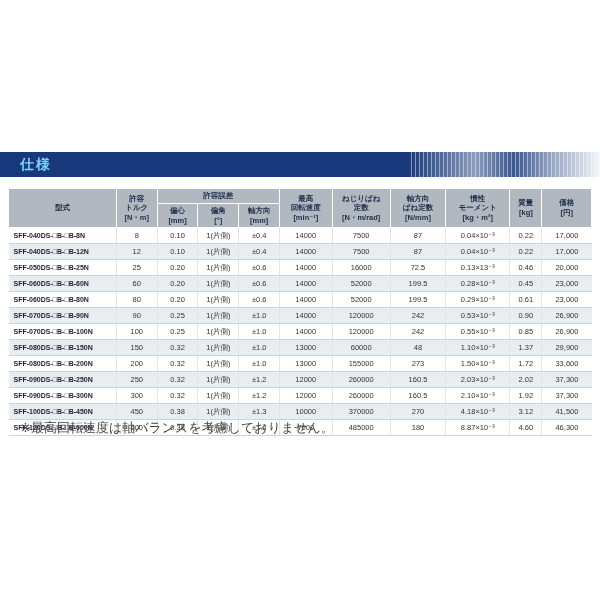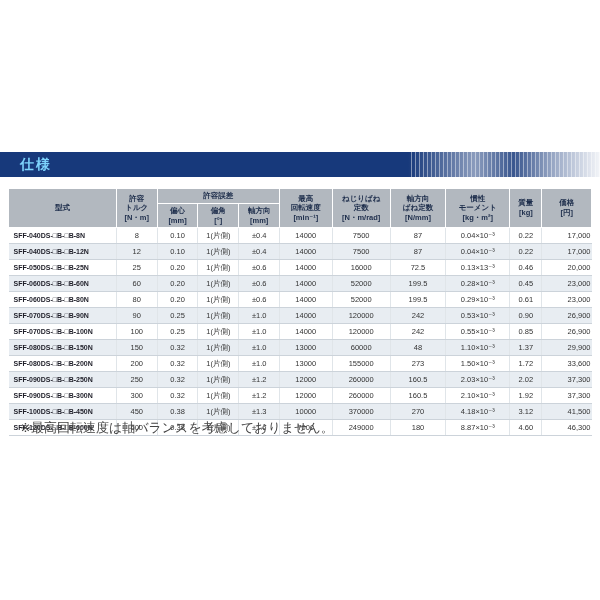--- a/index.html
+++ b/index.html
@@ -47,21 +47,21 @@
     white-space:pre-line;
   }
   table.spec tbody td {
     text-align:center; vertical-align:middle;
     padding:2.5px 1px;
     border-bottom:1px solid #ccd3da;
     border-right:1px solid #e0e5e9;
     color:#333;
     white-space:nowrap; overflow:hidden;
   }
-  table.spec tbody td:last-child { border-right:none;text-align:right; }
+  table.spec tbody td:last-child { border-right:none; }
   table.spec tbody td.model {
     text-align:left; padding-left:5px;
     font-weight:bold; color:#1e1e28; font-size:7px;
   }
   table.spec tbody tr:nth-child(even) { background:#e8edf2; }
   table.spec tbody tr:nth-child(odd)  { background:#ffffff; }
   
   .footnotes {
     position:absolute; left:20px; top:418px; width:560px;
     font-size:13px; color:#444; line-height:1.55;
@@ -281,21 +281,21 @@
             <td>3.12</td>
             <td>41,500</td>
           </tr>
           <tr>
             <td class="model">SFF-120DS-□B-□B-600N</td>
             <td>600</td>
             <td>0.38</td>
             <td>1(片側)</td>
             <td>±1.6</td>
             <td>7000</td>
-            <td>249000</td>
+            <td>485000</td>
             <td>180</td>
             <td>8.87×10⁻³</td>
             <td>4.60</td>
             <td>46,300</td>
           </tr>
         </tbody>
     </table>
   </div>
 
   <div class="footnotes">

